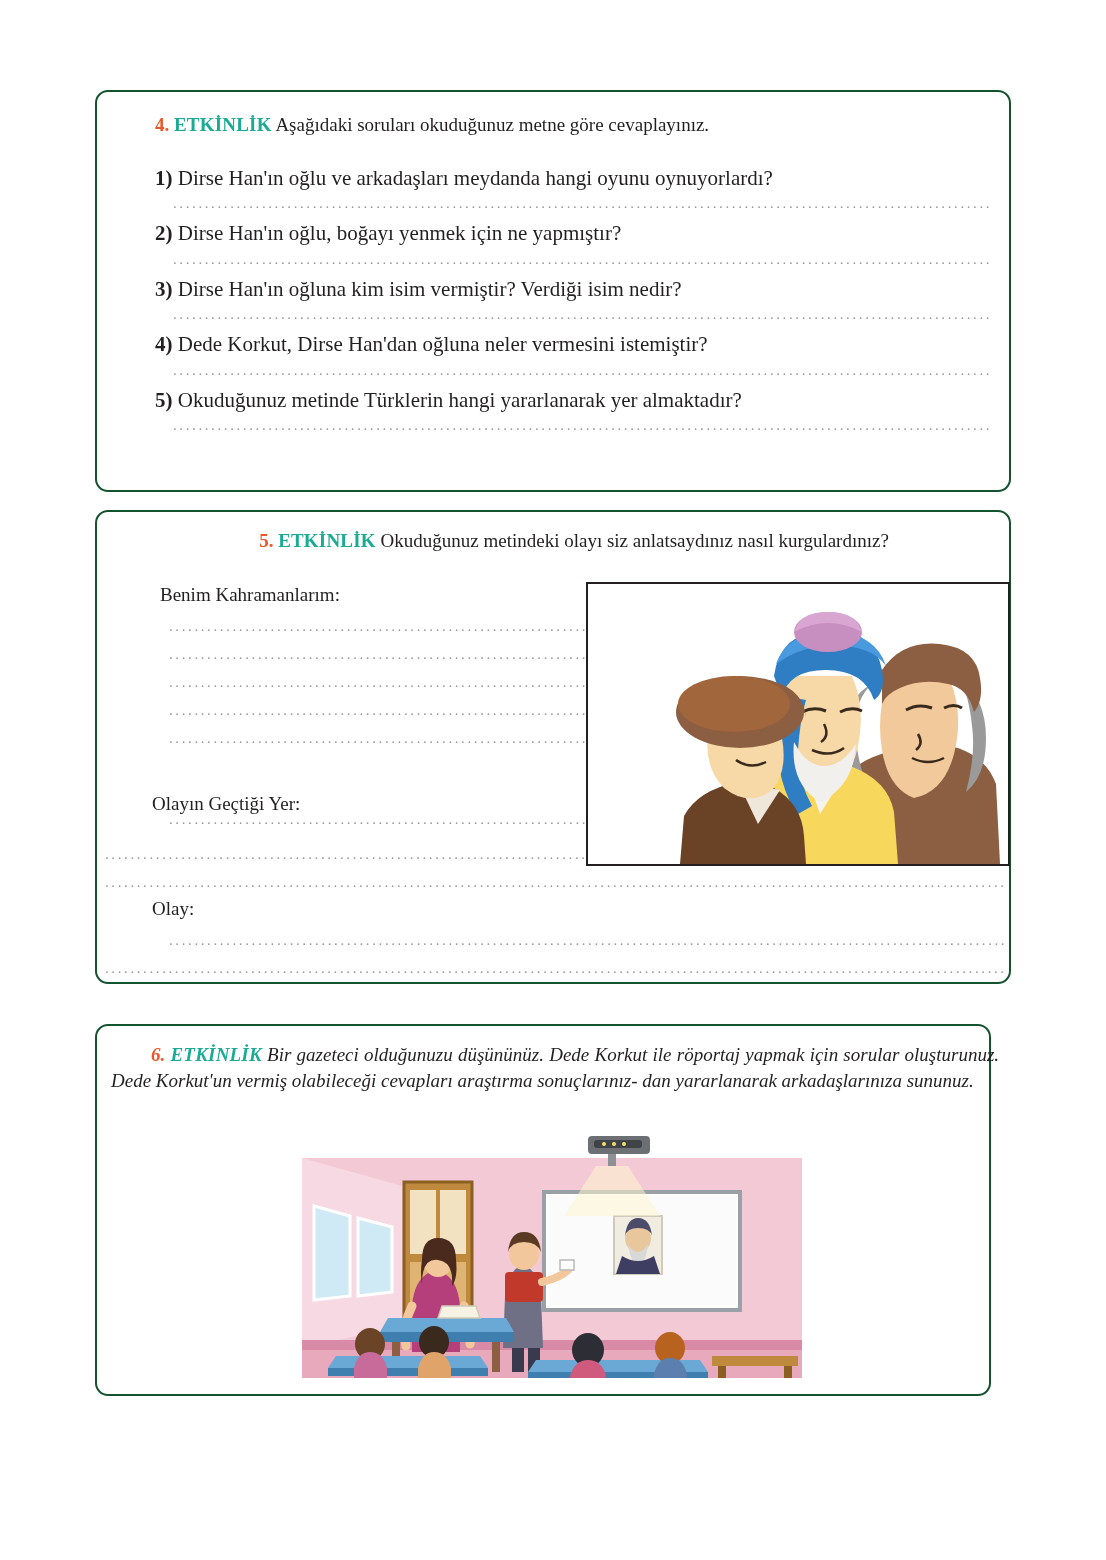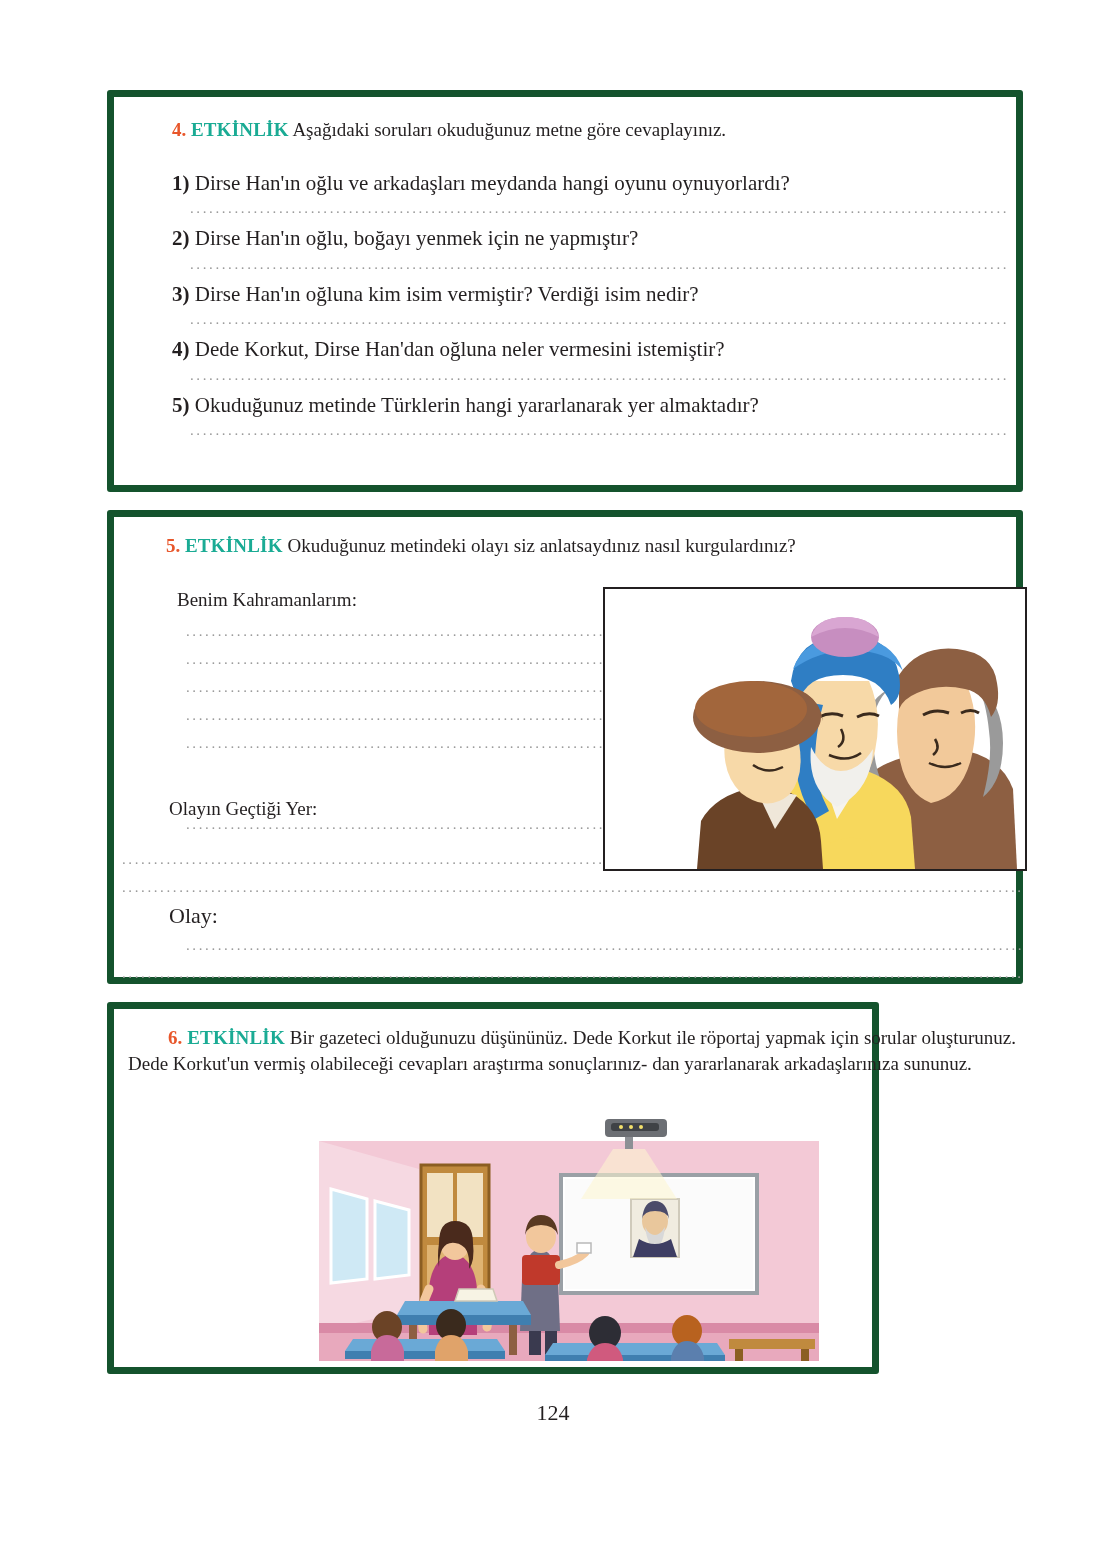--- a/index.html
+++ b/index.html
@@ -18,29 +18,28 @@
     position: absolute;
     left: 0; top: 0;
     width: 1106px;
     height: 1560px;
     box-sizing: border-box;
   }
 
   
   .box {
     position: absolute;
-    border: 7px solid #14532d;
-    border-radius: 3px;
+    border: 2px solid #14532d;
+    border-radius: 13px;
     box-sizing: border-box;
     background: #fff;
-    margin-left: 12px;
   }
   #box4 { left: 95px; top: 90px; width: 916px; height: 402px; }
   #box5 { left: 95px; top: 510px; width: 916px; height: 474px; }
-  #box6 { left: 95px; top: 1002px; width: 772px; height: 372px; }
+  #box6 { left: 95px; top: 1024px; width: 896px; height: 372px; font-style: italic; }
 
   .act-head {
     font-size: 19px;
     line-height: 1.35;
   }
   .act-num {
     color: #e8562a;
     font-weight: bold;
   }
   .act-word {
@@ -81,20 +80,21 @@
     line-height: 20px;
   }
   .dots.indent { padding-left: 18px; }
 
   
   #box5 .head {
     position: absolute;
     left: 52px;
     top: 16px;
     width: 850px;
+    text-align: center;
   }
   #box5 .label-a {
     position: absolute;
     left: 63px;
     top: 72px;
     font-size: 19px;
   }
   #box5 .lines-a {
     position: absolute;
     left: 72px;
@@ -119,21 +119,21 @@
     position: absolute;
     left: 8px;
     top: 332px;
     width: 900px;
   }
   #box5 .wide-b .dots { margin-bottom: 8px; }
   #box5 .label-c {
     position: absolute;
     left: 55px;
     top: 386px;
-    font-size: 22px;
+    font-size: 19px;
   }
   #box5 .lines-c {
     position: absolute;
     left: 72px;
     top: 418px;
     width: 835px;
   }
   #box5 .lines-c .dots { margin-bottom: 8px; }
   #box5 .wide-c {
     position: absolute;
@@ -409,15 +409,14 @@
           <path d="M362 254 q4 -16 16 -16 q13 0 17 16 l0 8 l-33 0 Z" fill="#5b7fae"></path>
         </g>
 
         <path d="M420 236 L506 236 L506 246 L420 246 Z" fill="#c08a3e"></path>
         <rect x="426" y="246" width="8" height="12" fill="#8b5e22"></rect>
         <rect x="492" y="246" width="8" height="12" fill="#8b5e22"></rect>
       </svg>
     </div>
   </div>
 
-  <div class="page-number">124</div>
 
 </div>
 
 </body></html>

